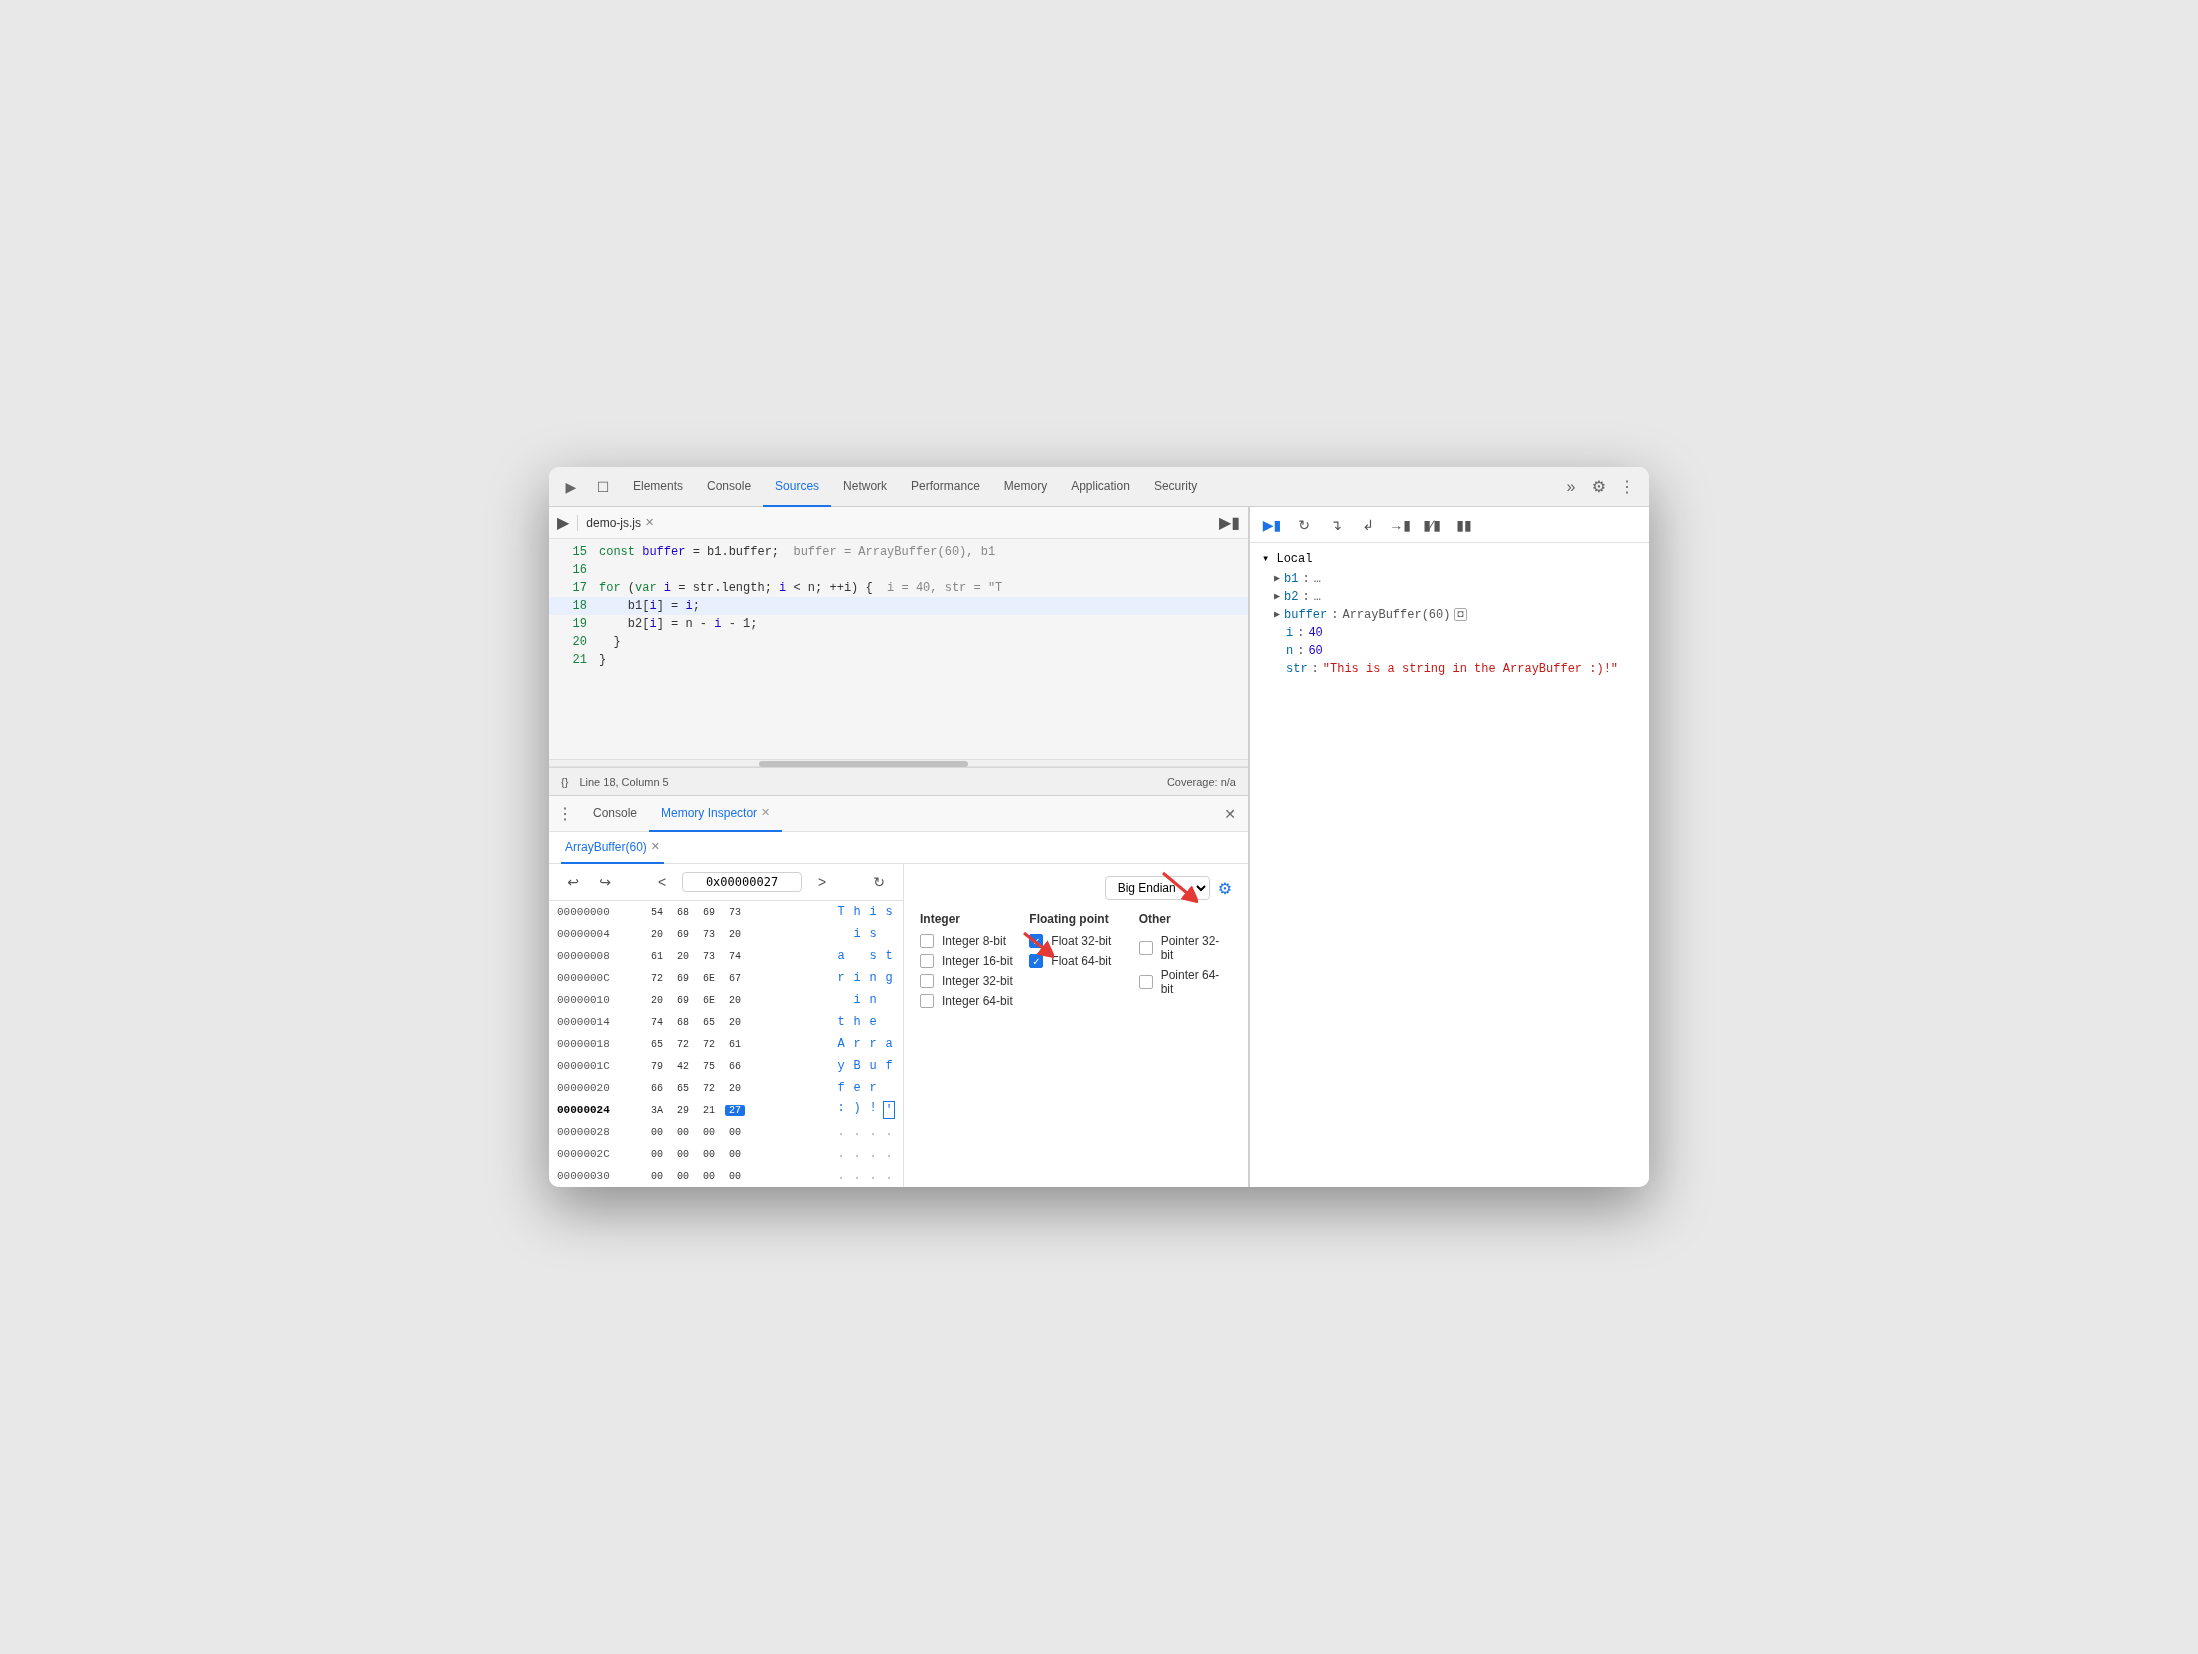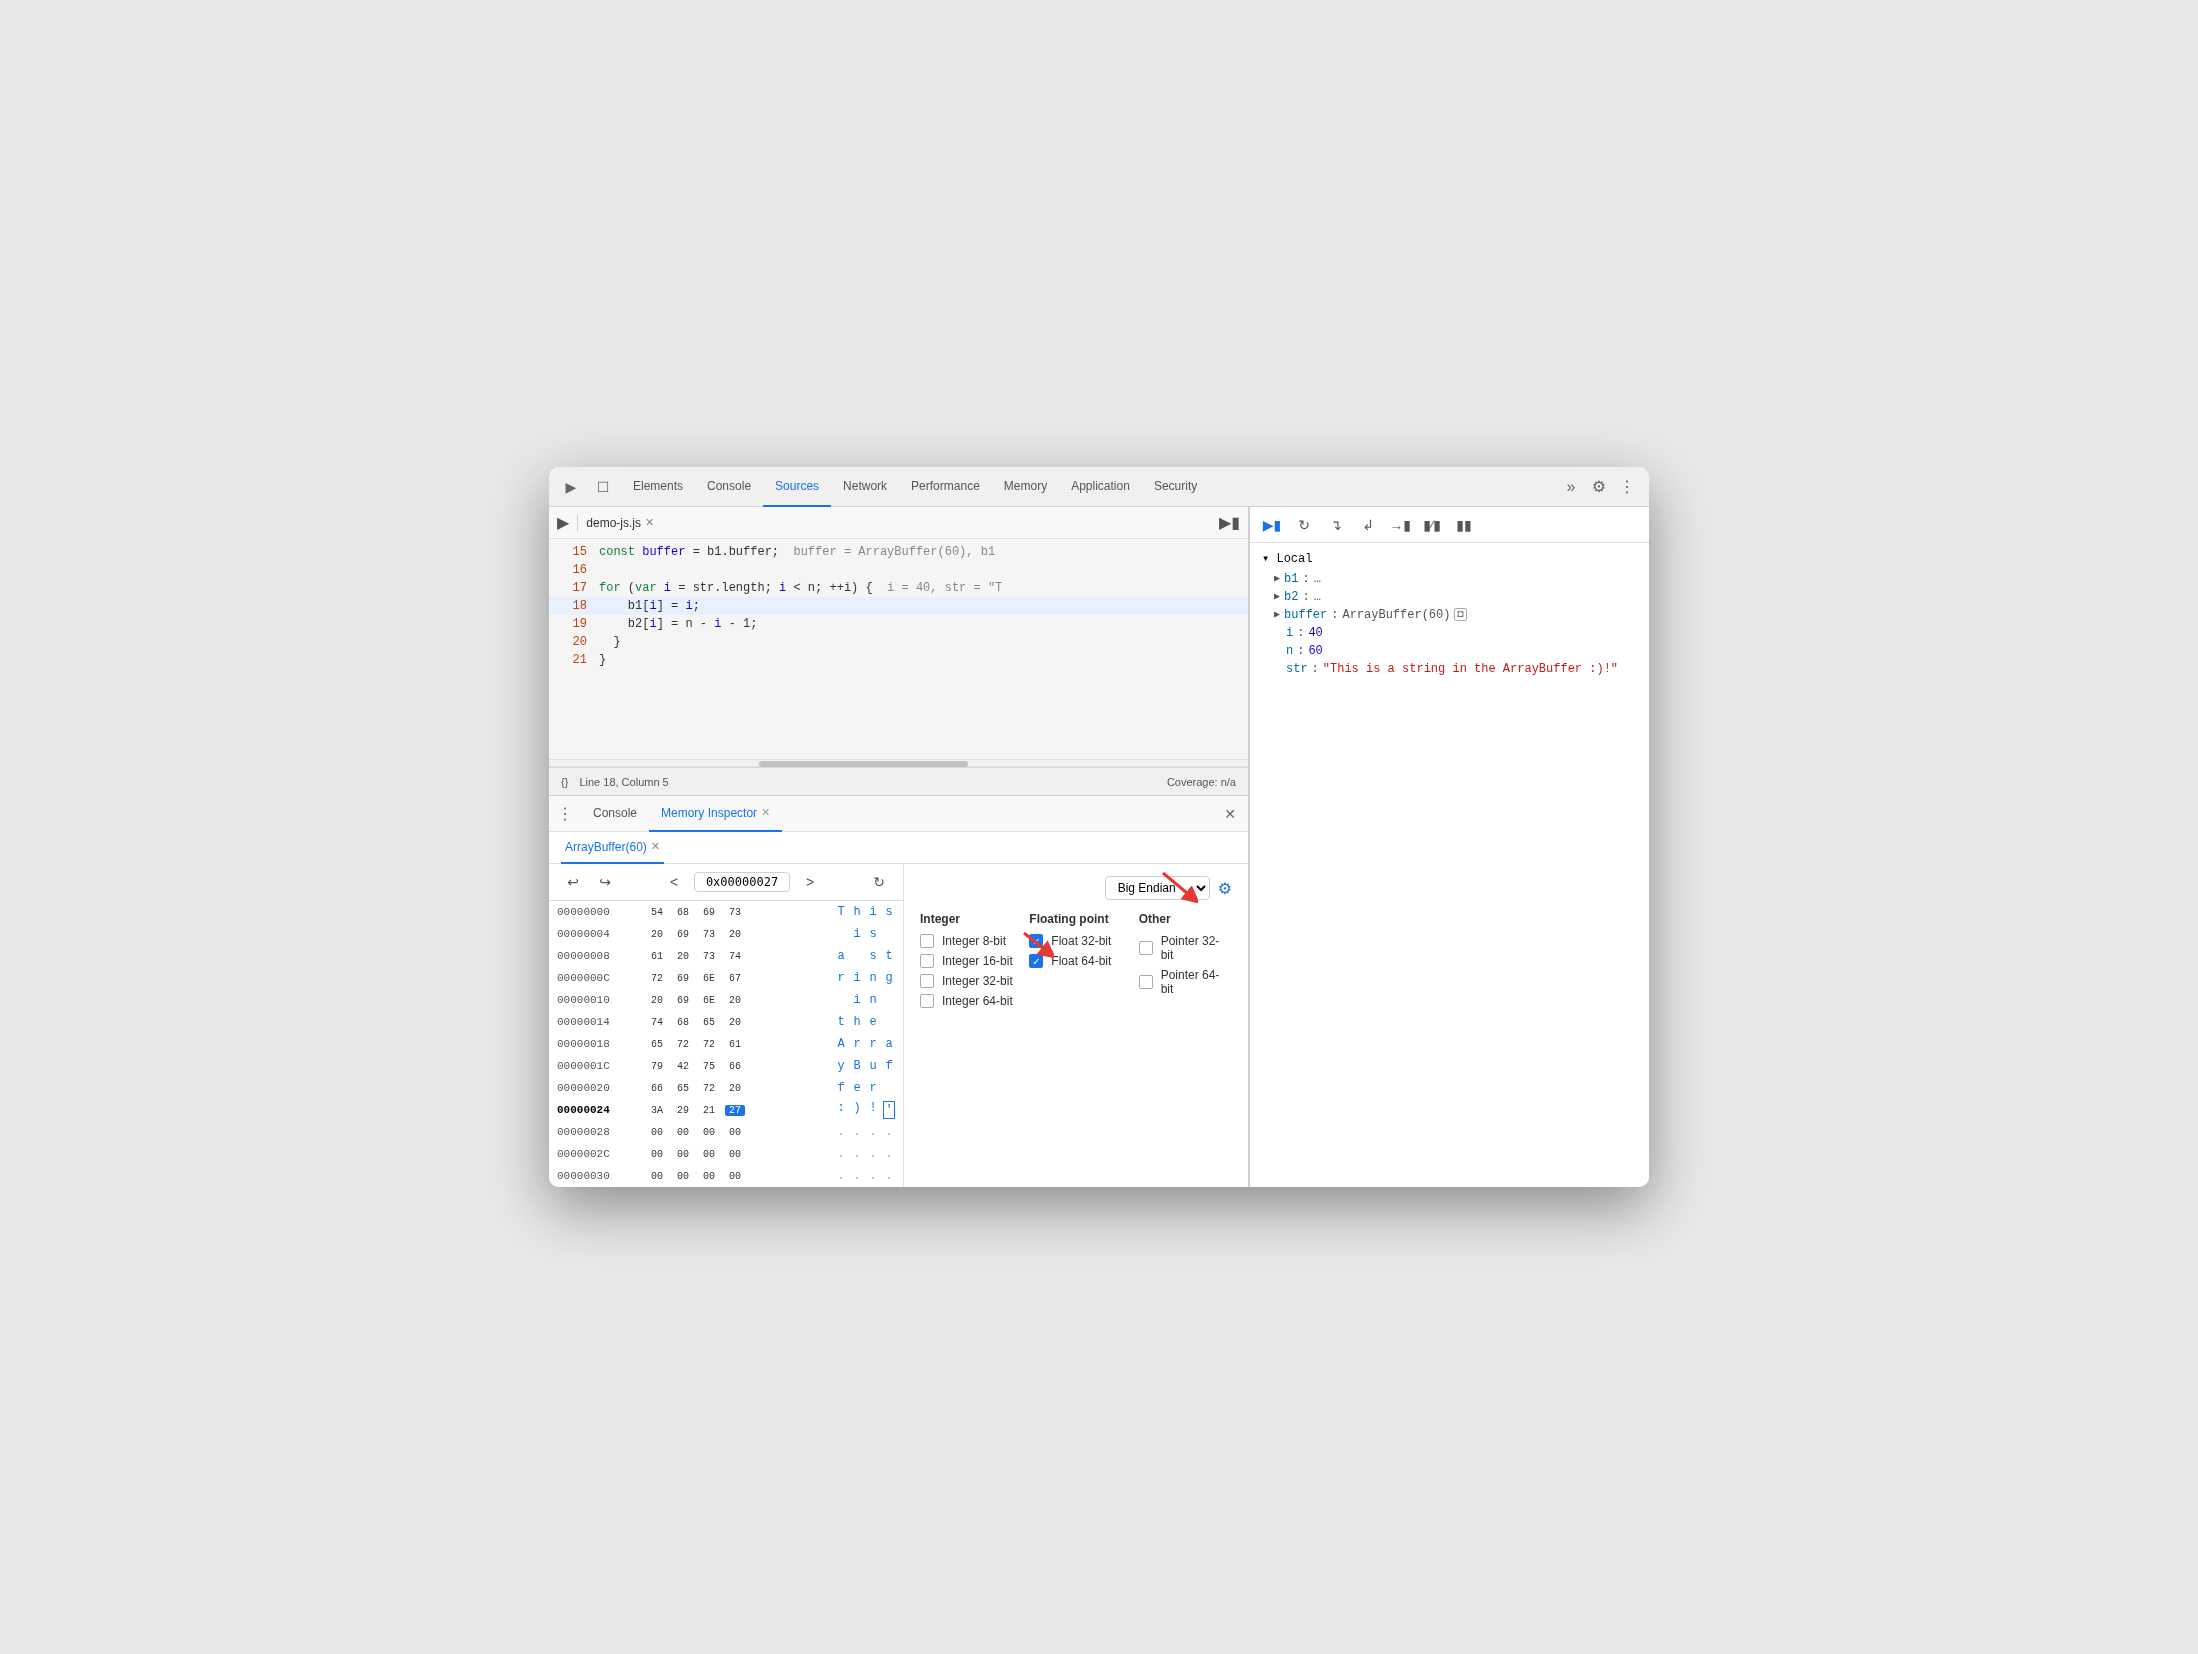--- a/index.html
+++ b/index.html
@@ -119,21 +119,21 @@
     .code-line {
       display: flex;
       align-items: center;
       padding: 0 8px;
     }
     .code-line.highlighted {
       background: #e8f0fe;
     }
     .line-num {
       width: 30px;
-      color: #c2410c;
+      color: #15803d;
       text-align: right;
       margin-right: 12px;
       flex-shrink: 0;
     }
     .line-content {
       color: #333;
       white-space: pre;
     }
     .kw { color: #15803d; }
     .var-name { color: #1c00cf; }
@@ -248,21 +248,21 @@
       cursor: pointer;
       border: none;
       background: none;
     }
     .nav-input {
       border: 1px solid #d0d0d0;
       border-radius: 4px;
       padding: 2px 8px;
       font-size: 12px;
       font-family: monospace;
-      width: 96px;
+      width: 120px;
       text-align: center;
     }
     
     .hex-rows {
       font-family: 'Menlo', 'Monaco', 'Courier New', monospace;
       font-size: 12px;
       padding: 0 8px;
     }
     .hex-row {
       display: flex;

